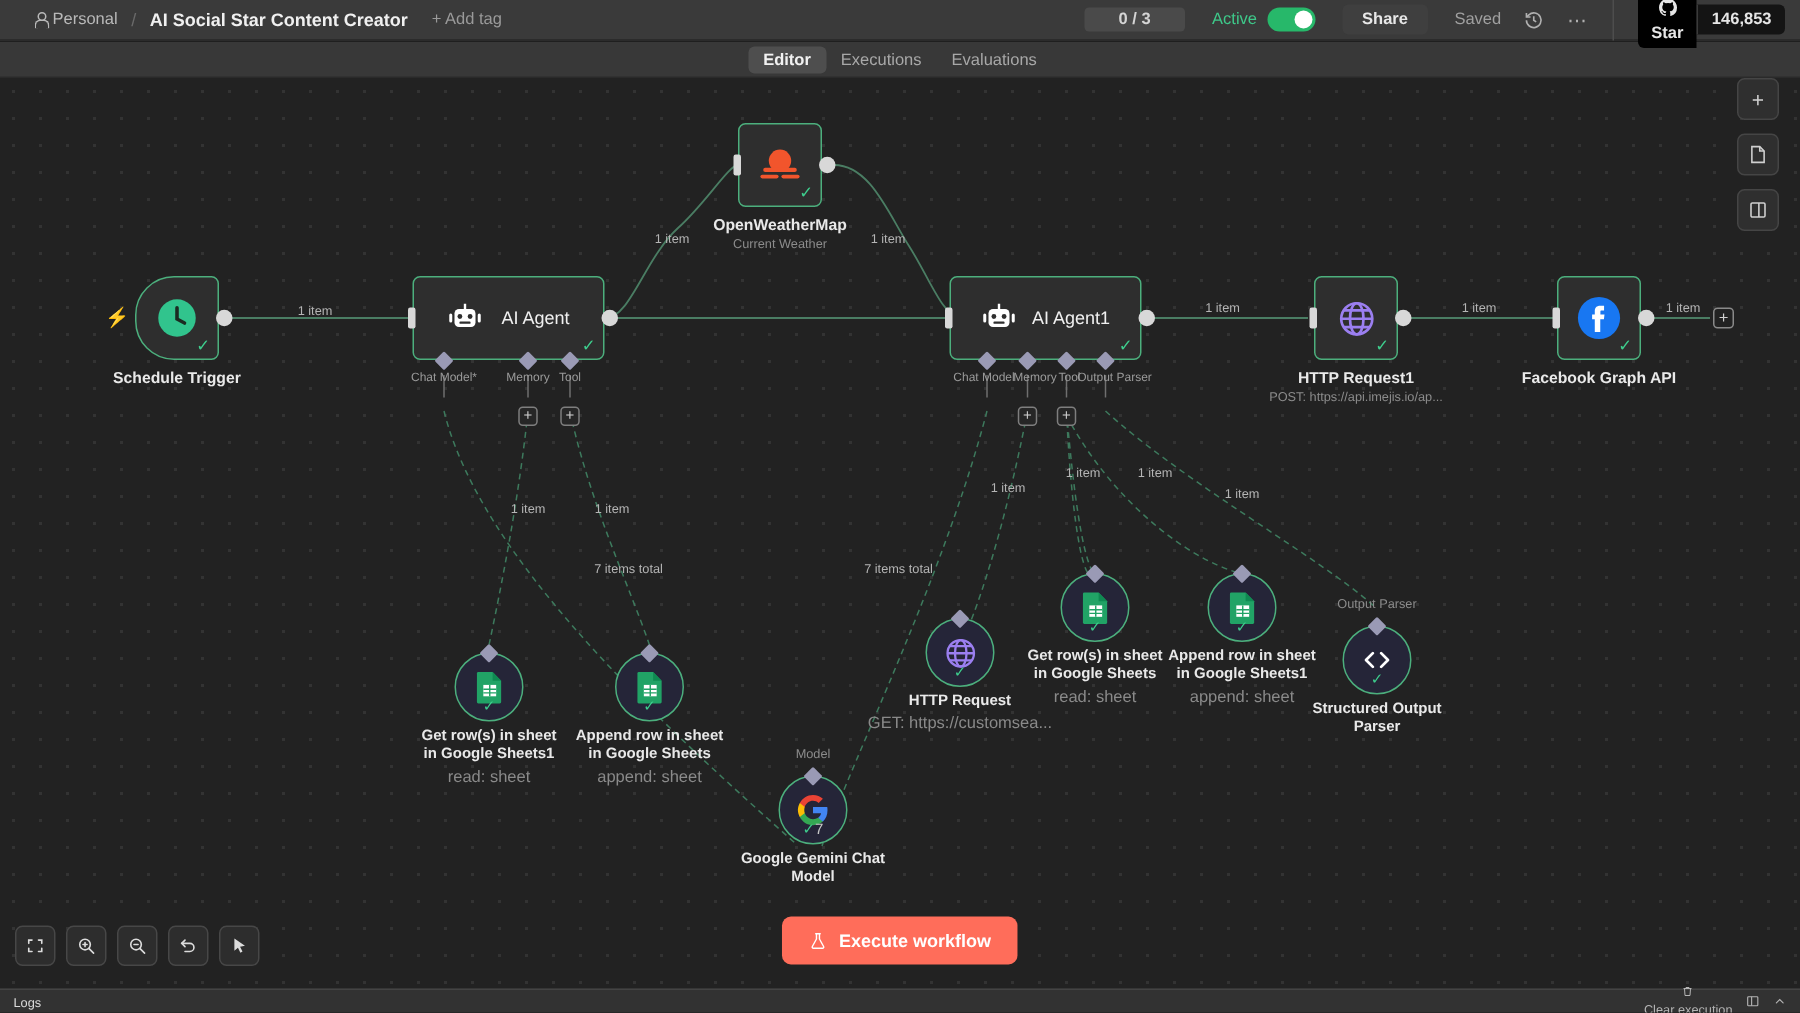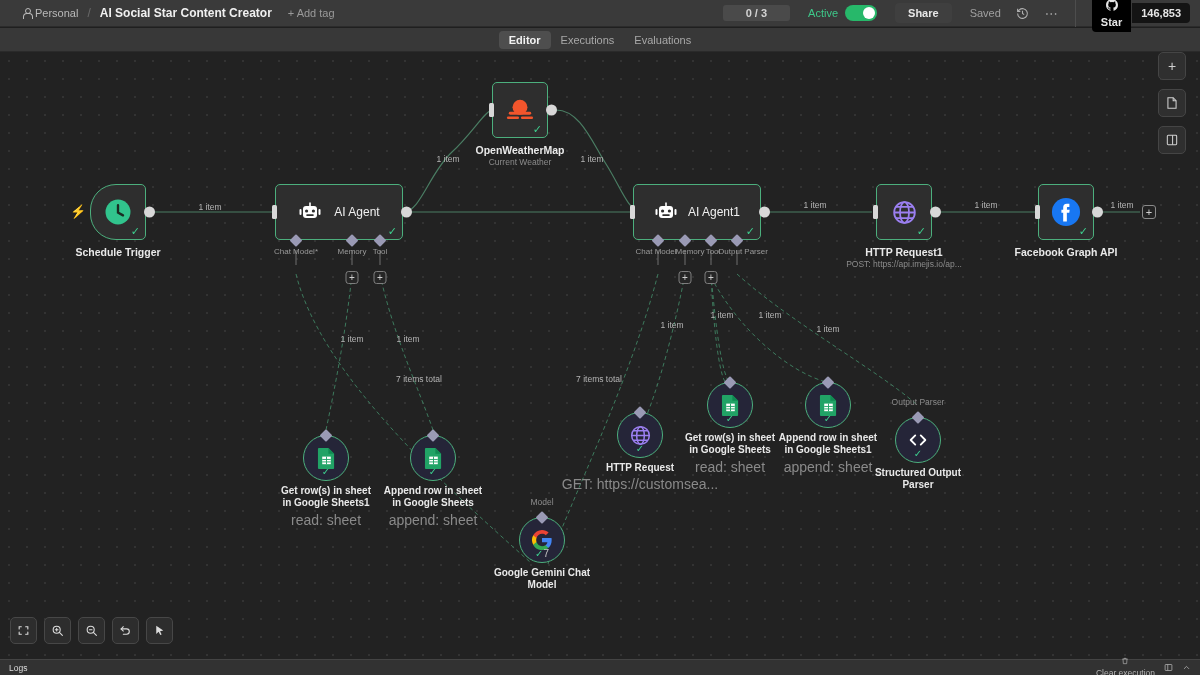--- a/index.html
+++ b/index.html
@@ -152,21 +152,21 @@
     position: absolute; left: 50%; top: -5px; width: 9px; height: 9px;
     background: #9a9ab5; transform: translateX(-50%) rotate(45deg); border-radius:1px;
   }
   .sub-title {
     position: absolute; left: 50%; top: 50px; transform: translateX(-50%);
     color: #e9e9e9; font-size: 10px; font-weight: bold; text-align: center;
     line-height: 12px; white-space: nowrap;
   }
   .sub-sub {
     position: absolute; left: 50%; transform: translateX(-50%);
-    color: #8a8a8a; font-size: 14px; white-space: nowrap;
+    color: #8a8a8a; font-size: 11px; white-space: nowrap;
   }
   .sub-toplabel {
     position: absolute; left: 50%; top: -20px; transform: translateX(-50%);
     color: #8c8c8c; font-size: 8.5px; white-space: nowrap;
   }
   .edge-label {
     position: absolute; color: #b5b5b5; font-size: 8.5px; white-space: nowrap;
     transform: translateX(-50%);
   }
   .bolt {
@@ -602,20 +602,28 @@
             <path d="M8 5L4 9l4 4"></path>
         </svg>
       </div>
       <div class="tool-btn">
         <svg class="icon" width="13" height="13" viewBox="0 0 24 24" fill="#dcdcdc">
           <path d="M6 3l13 9-6 1.2 3 6-2.6 1.3-3-6-4.4 3.8z"></path>
         </svg>
       </div>
     </div>
 
+    <div class="execute-btn">
+      <span>
+        <svg class="icon" width="12" height="13" viewBox="0 0 24 24" fill="none" stroke="#ffffff" stroke-width="1.9" stroke-linecap="round" stroke-linejoin="round">
+          <path d="M9 2h6M10 2v7L4.5 19a1.6 1.6 0 0 0 1.4 2.4h12.2A1.6 1.6 0 0 0 19.5 19L14 9V2"></path>
+        </svg>
+      </span>
+      <span>Execute workflow</span>
+    </div>
   </div>
 
   <div class="logsbar">
     <span class="logs-label">Logs</span>
     <div class="logs-right">
       <span class="logs-item">
         <svg class="icon" width="8" height="8" viewBox="0 0 24 24" fill="none" stroke="#b5b5b5" stroke-width="2">
           <path d="M4 6h16M9 6V4h6v2M6 6l1 14h10l1-14"></path>
         </svg>
         <span>Clear execution</span>

